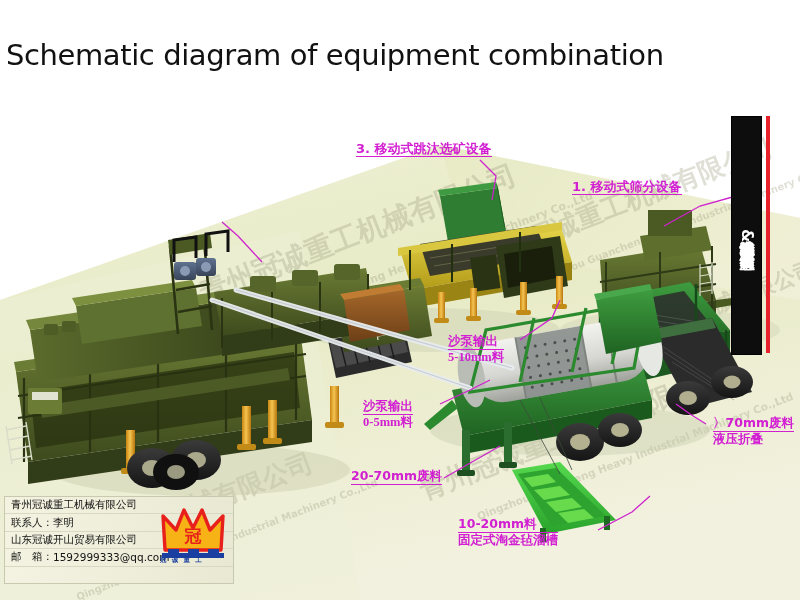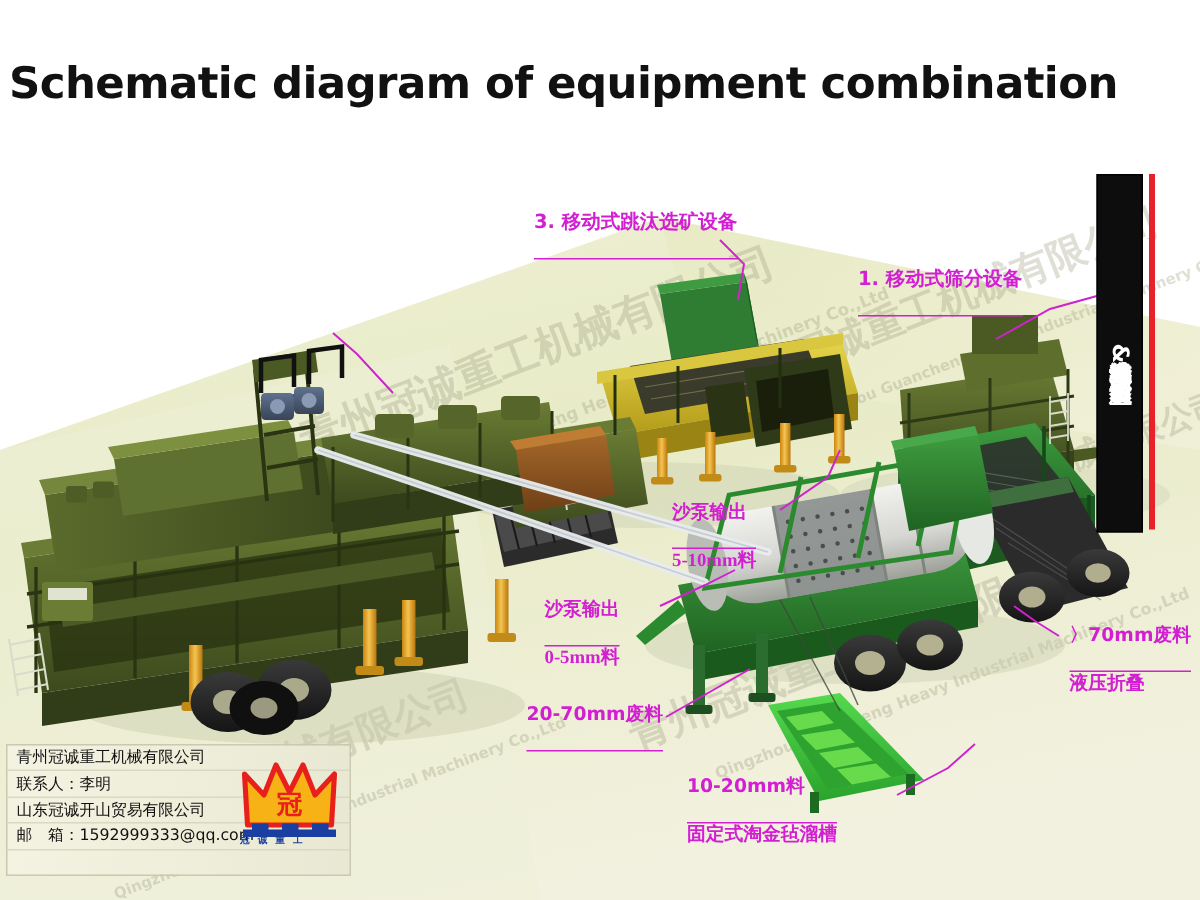--- a/index.html
+++ b/index.html
@@ -11,21 +11,21 @@
   }
   #stage{position:absolute;inset:0;width:800px;height:600px;overflow:hidden;background:#fff;}
 
   
   .ground{position:absolute;left:0;top:0;width:800px;height:600px;}
 
   
   .title{
     position:absolute;left:6px;top:38px;
     font-family:"DejaVu Sans","Liberation Sans",sans-serif;
-    font-weight:bold;font-size:29px;letter-spacing:-0.4px;
+    font-weight:normal;font-size:29px;letter-spacing:-0.4px;
     color:#111;white-space:nowrap;
   }
 
   
   .vbanner{
     position:absolute;left:731px;top:116px;width:29px;height:237px;
     background:#0d0d0d;border:1px solid #000;
     display:flex;align-items:center;justify-content:center;
   }
   .vbanner span{
@@ -35,21 +35,21 @@
     letter-spacing:0px;
   }
   .redbar{position:absolute;left:766px;top:116px;width:4px;height:237px;background:#e8222a;}
 
   
   .lab{
     position:absolute;color:#d21fd2;font-weight:bold;
     font-family:"DejaVu Sans","Liberation Sans",sans-serif;
     white-space:nowrap;line-height:1.18;
   }
-  .lab .ln{display:block;border-bottom:1.3px solid #d21fd2;padding-bottom:16px;}
+  .lab .ln{display:block;border-bottom:1.3px solid #d21fd2;padding-bottom:0px;}
   .lab .ln.nb{border-bottom:none;font-family:Liberation Serif, serif;}
   .big{font-size:13px;}
   .sm{font-size:12.5px;}
 
   
   .wm{
     position:absolute;color:rgba(150,150,120,.30);
     font-family:"DejaVu Sans","Liberation Sans",sans-serif;
     font-weight:bold;white-space:nowrap;pointer-events:none;
   }

